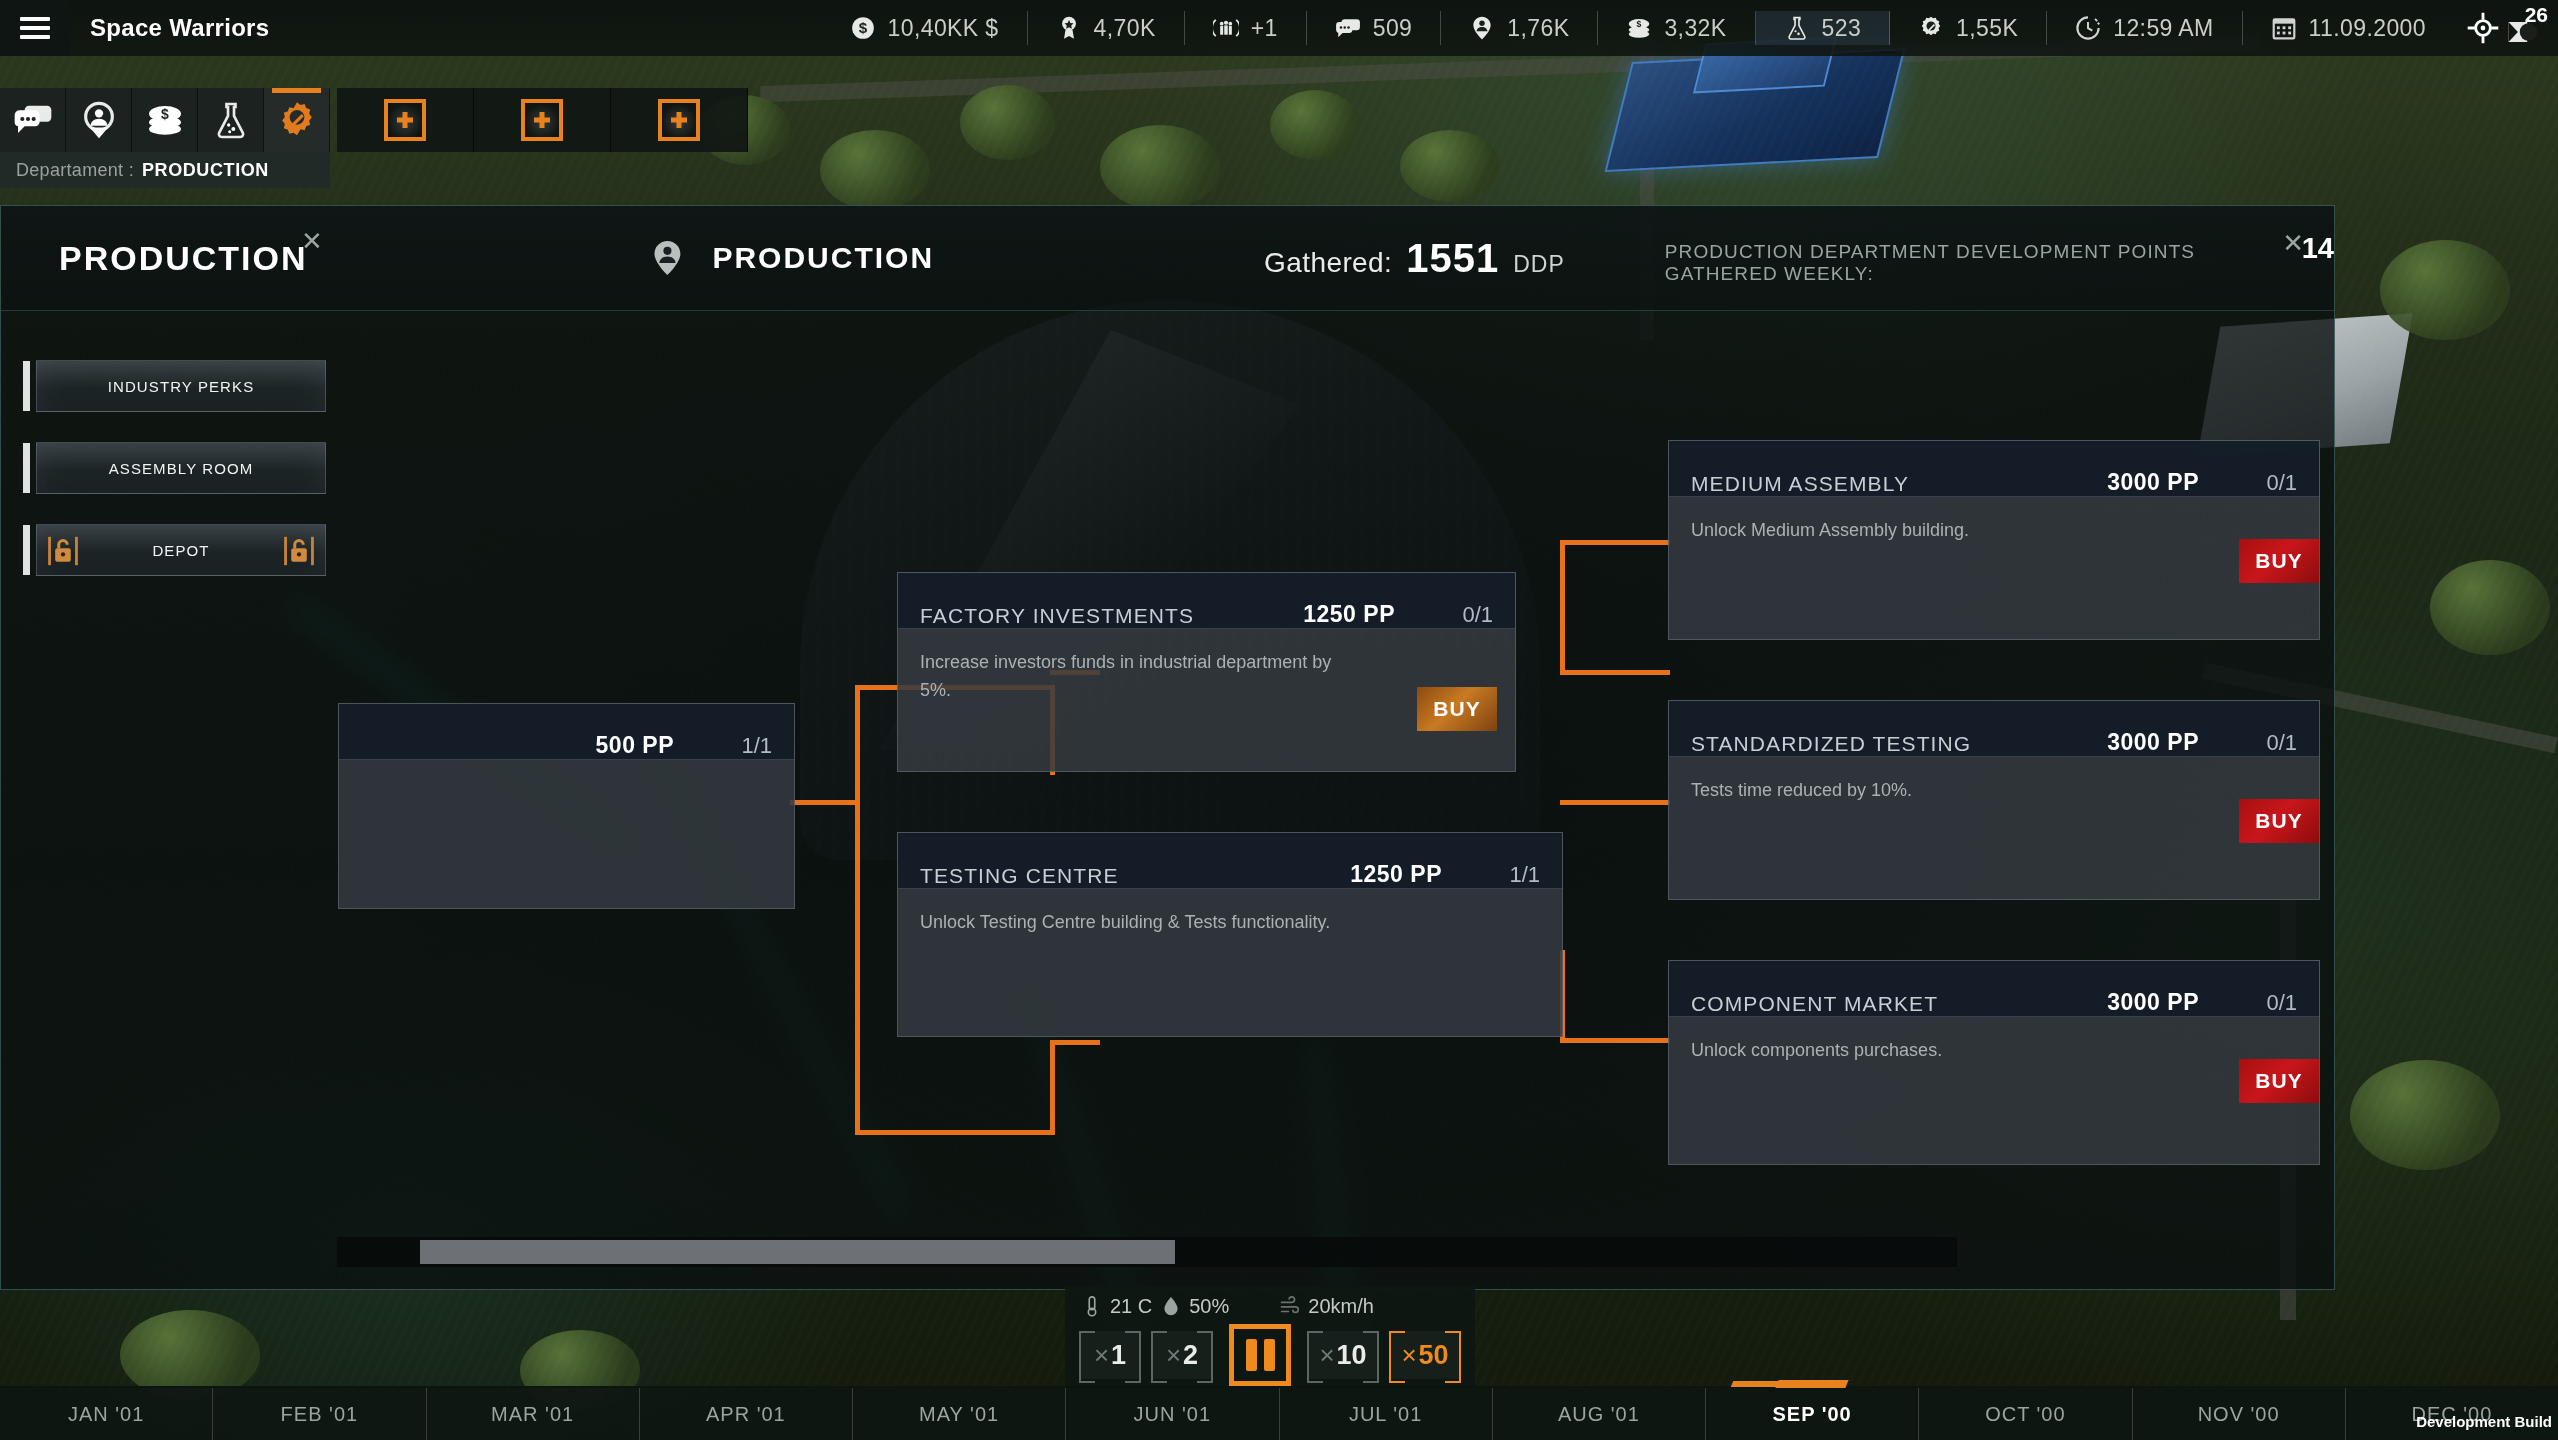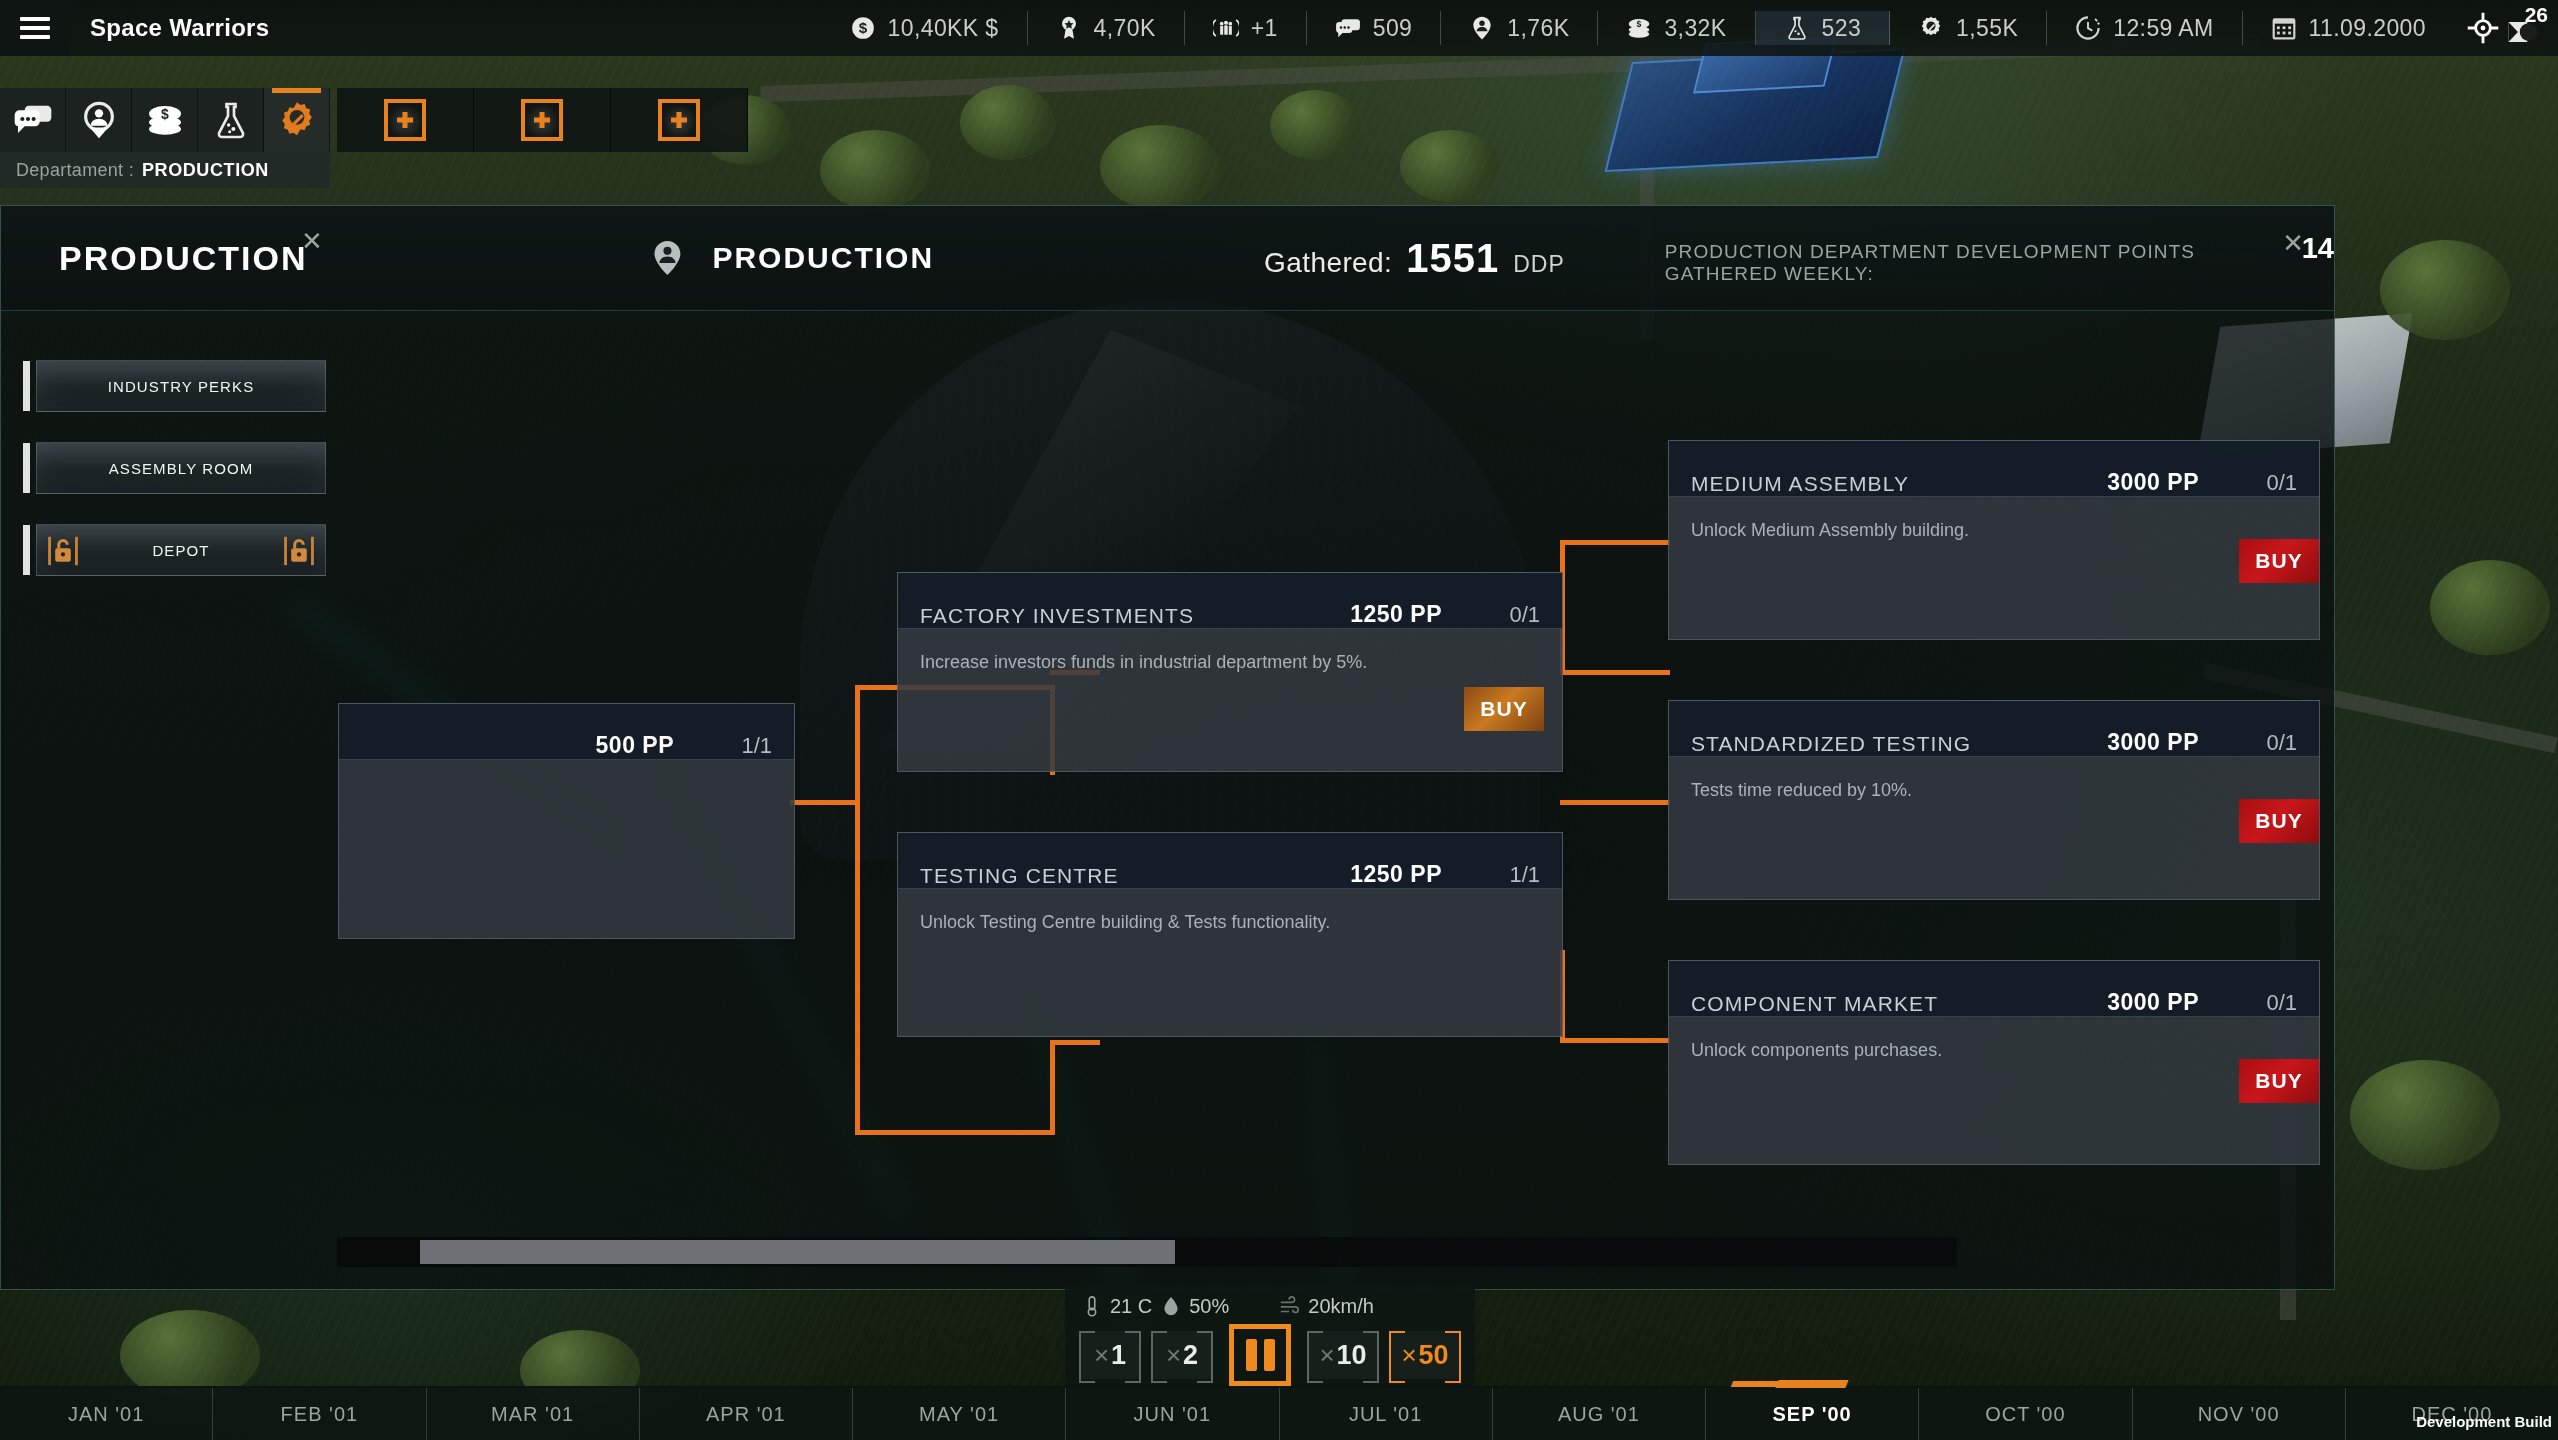--- a/index.html
+++ b/index.html
@@ -562,29 +562,29 @@
   <div class="conn" style="left:1050px;top:1040px;width:5px;height:95px;"></div>
   <div class="conn" style="left:1050px;top:1040px;width:50px;height:5px;"></div>
 
   <div class="conn" style="left:1560px;top:670px;width:110px;height:5px;"></div>
   <div class="conn" style="left:1560px;top:540px;width:5px;height:135px;"></div>
   <div class="conn" style="left:1560px;top:540px;width:110px;height:5px;"></div>
   <div class="conn" style="left:1560px;top:950px;width:5px;height:90px;"></div>
   <div class="conn" style="left:1560px;top:1038px;width:110px;height:5px;"></div>
   <div class="conn" style="left:1560px;top:800px;width:110px;height:5px;"></div>
 
-  <div class="card" style="left:338px;top:703px;width:457px;height:236px;">
+  <div class="card" style="left:338px;top:703px;width:457px;height:206px;">
     <div class="chead">
       <span class="cname"></span>
       <span class="cprice">500 PP</span>
       <span class="clvl">1/1</span>
     </div>
   </div>
 
-  <div class="card" style="left:897px;top:572px;width:666px;height:200px;">
+  <div class="card" style="left:897px;top:572px;width:619px;height:200px;">
     <div class="chead">
       <span class="cname">FACTORY INVESTMENTS</span>
       <span class="cprice">1250 PP</span>
       <span class="clvl">0/1</span>
     </div>
     <div class="cbody">
       <div class="cdesc">Increase investors funds in industrial department by 5%.</div>
       <div class="buy orange" style="right:18px;top:58px;">BUY</div>
     </div>
   </div>

